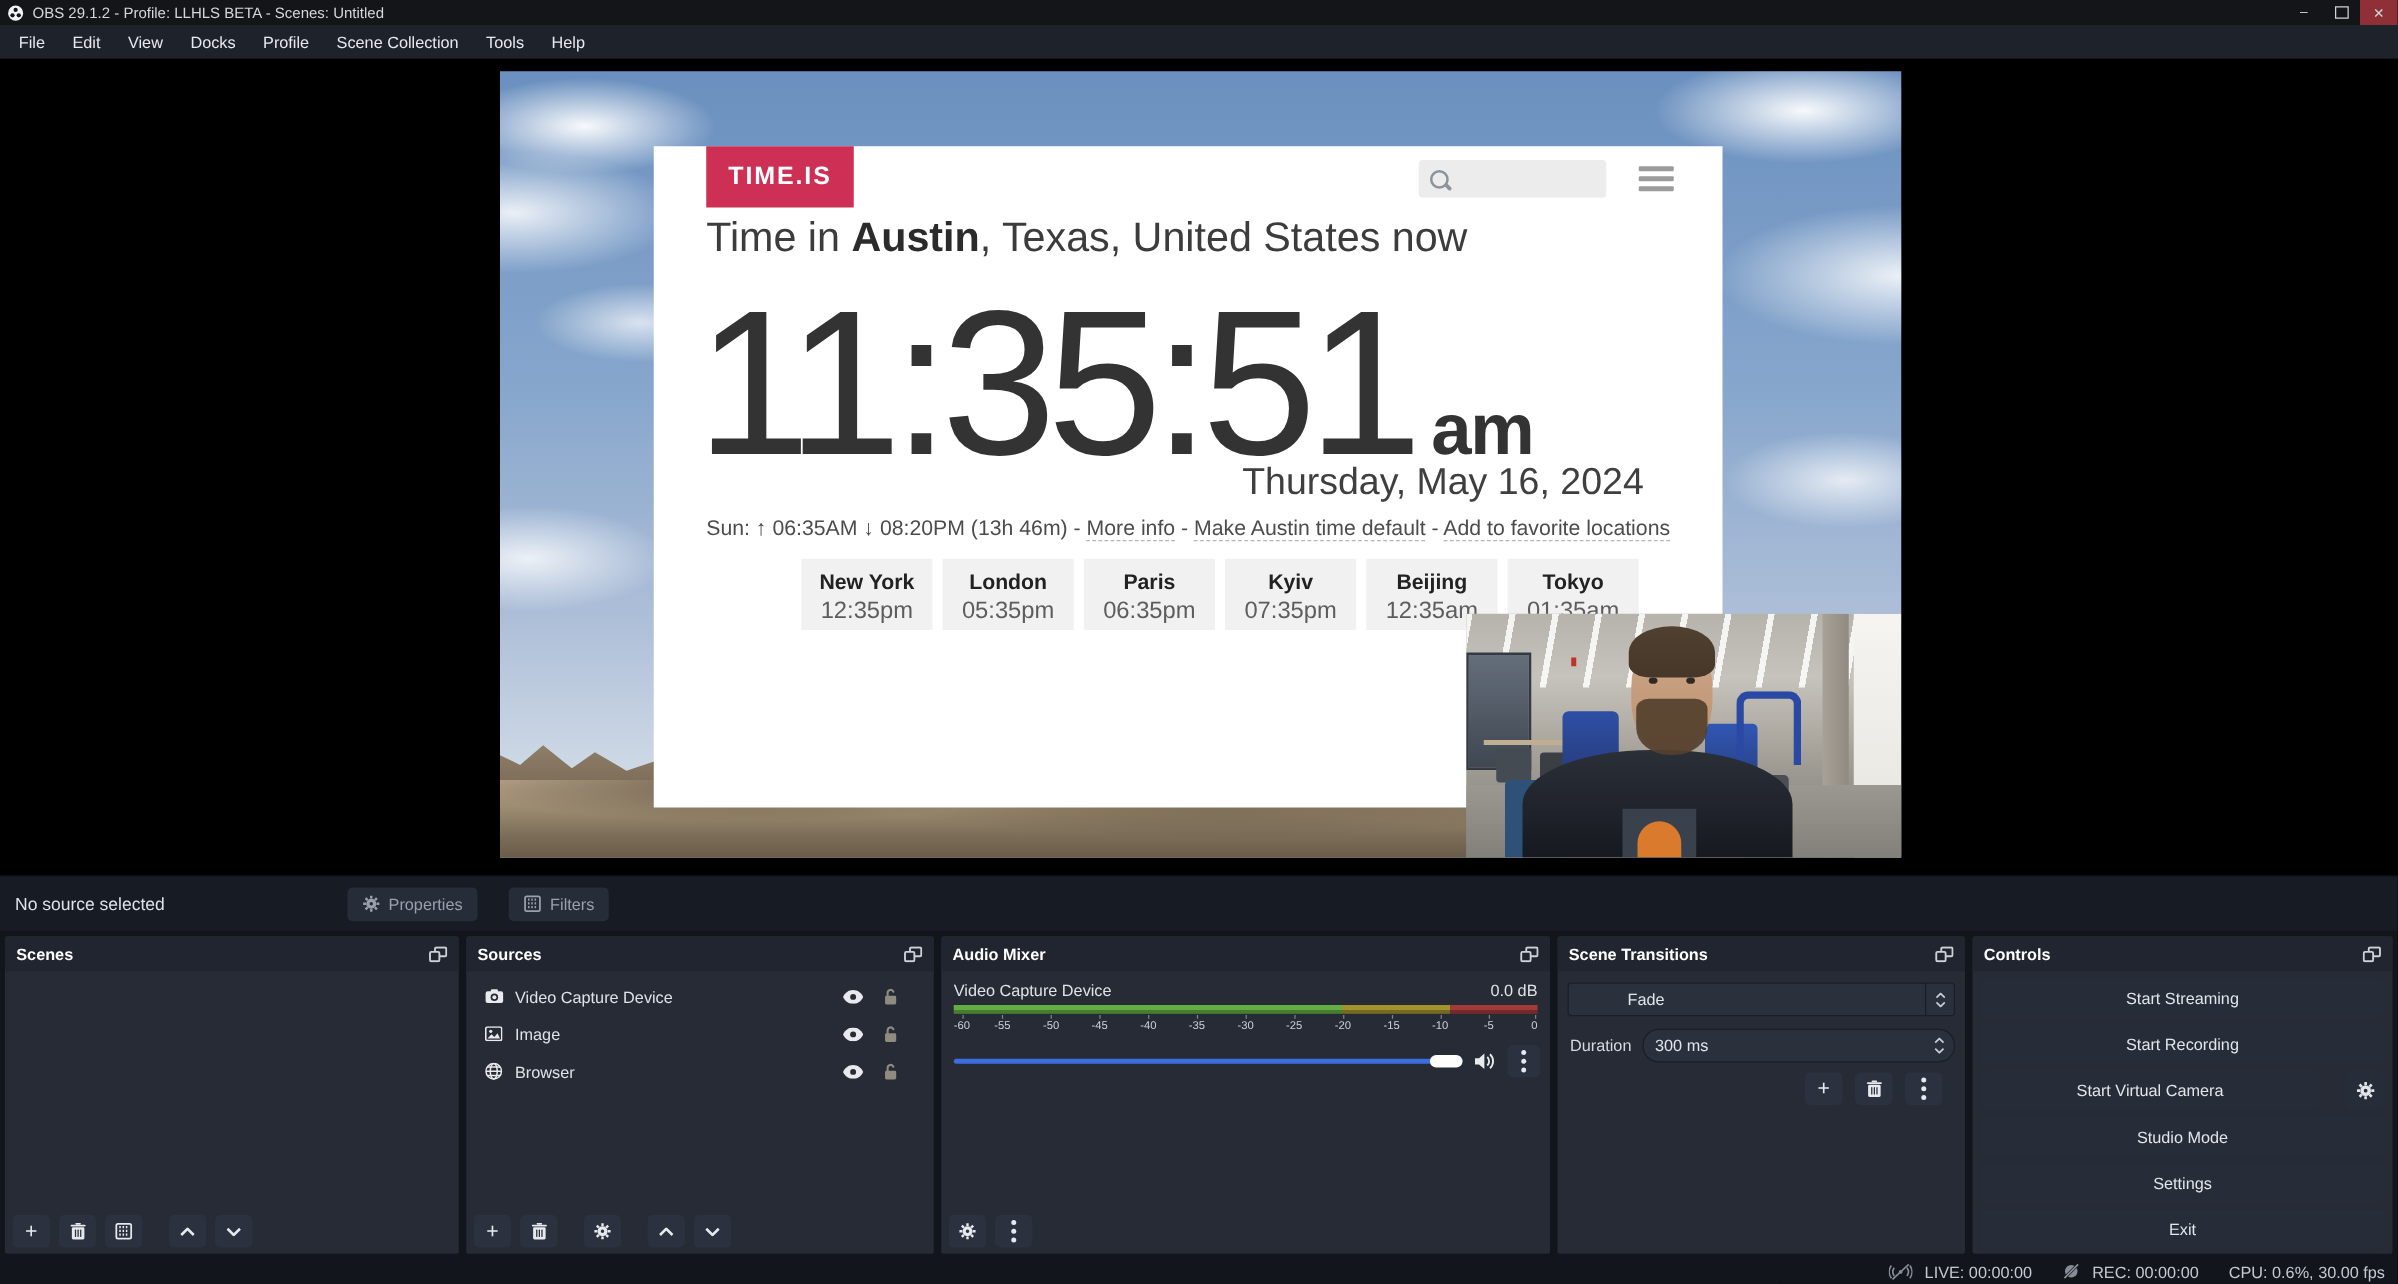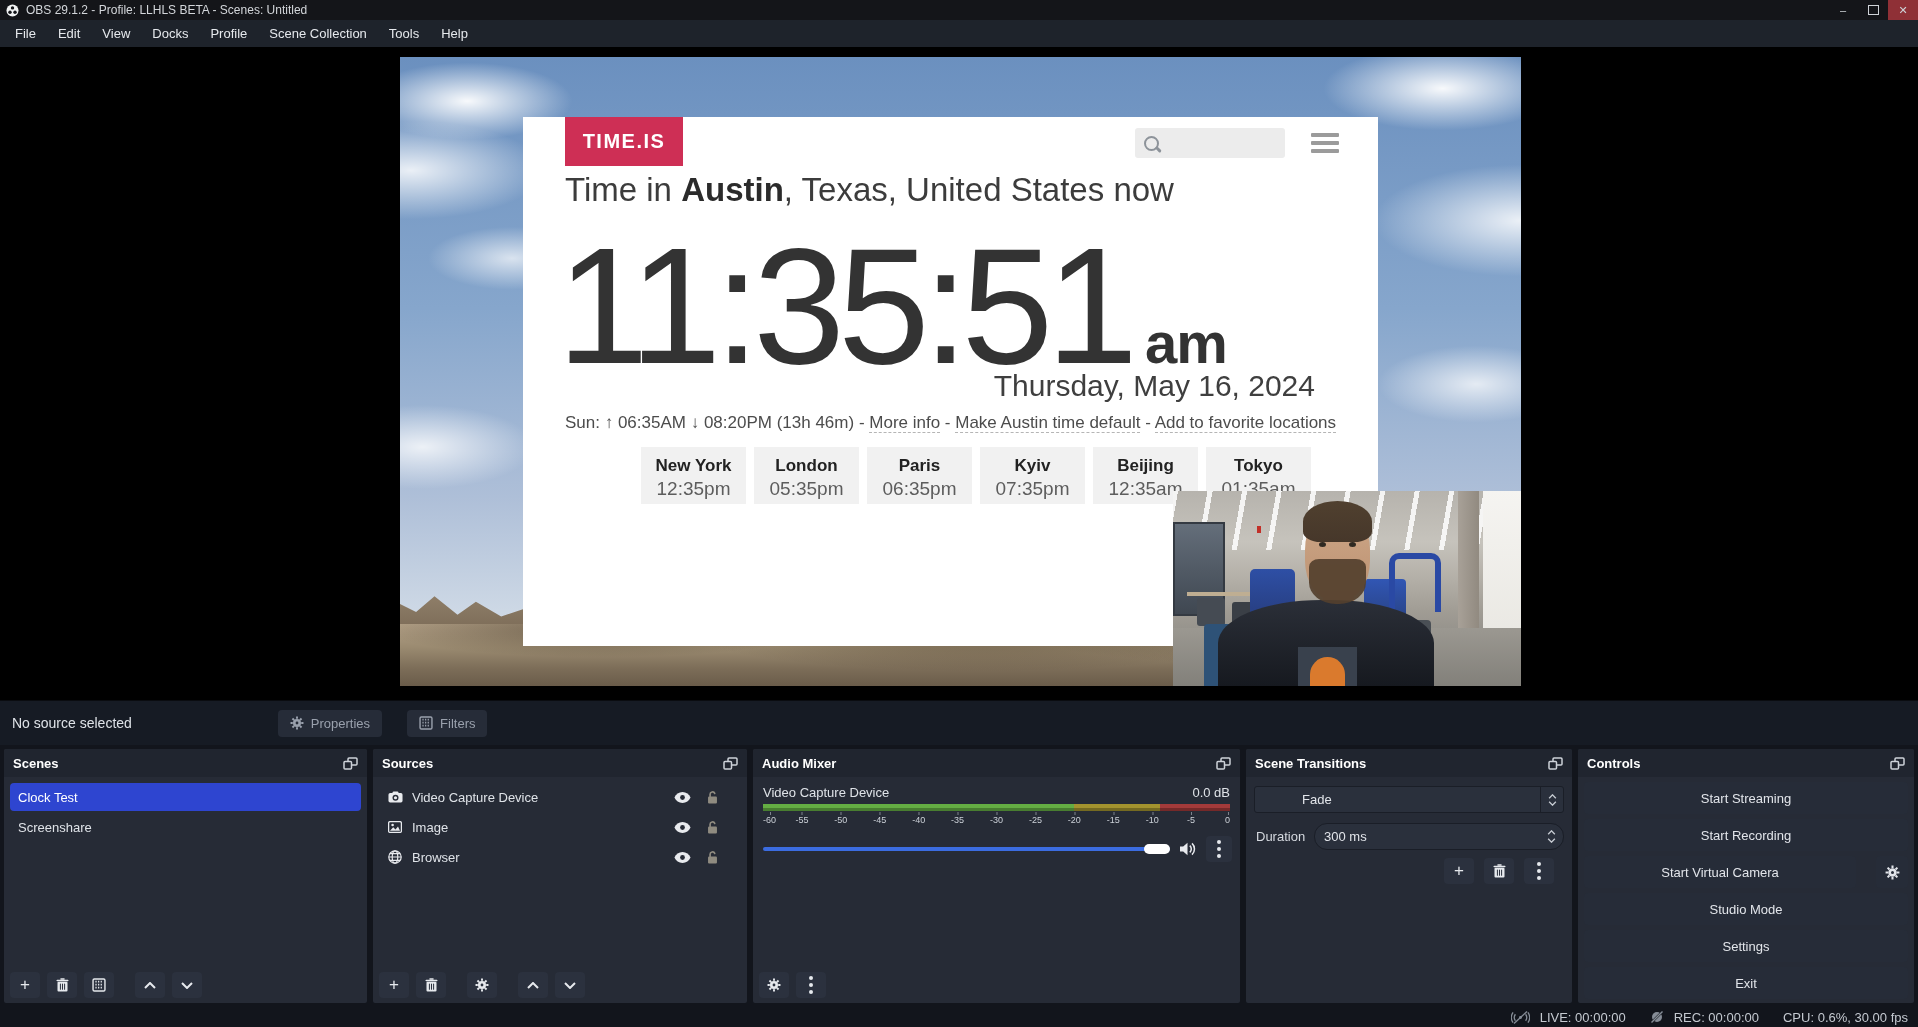--- a/index.html
+++ b/index.html
@@ -311,28 +311,20 @@
       <div class="phead">
         <span class="pt">Scenes</span>
         <span class="pop">
           <svg width="15" height="13" viewBox="0 0 15 13" fill="none" stroke="currentColor" stroke-width="1.5">
               <rect x="5" y="1" width="9" height="7" rx="1"></rect>
               <rect x="1" y="4.5" width="7.5" height="7.5" rx="1" fill="#20252f"></rect>
             </svg>
         </span>
       </div>
       <div class="pbody">
-        <div class="list">
-          <div class="lrow sel">
-              <span>Clock Test</span>
-            </div>
-          <div class="lrow">
-              <span>Screenshare</span>
-            </div>
-        </div>
         <div class="pfoot">
           <div class="fbtn">
               <span>+</span>
             </div>
           <div class="fbtn">
             <svg width="13" height="14" viewBox="0 0 14 15" fill="currentColor">
                 <rect x="1.6" y="4" width="10.8" height="10.5" rx="1.2"></rect>
                 <rect x="0.5" y="1.8" width="13" height="1.7" rx="0.85"></rect>
                 <rect x="4.6" y="0.3" width="4.8" height="1.5" rx="0.7"></rect>
                 <g fill="#2b313e">

